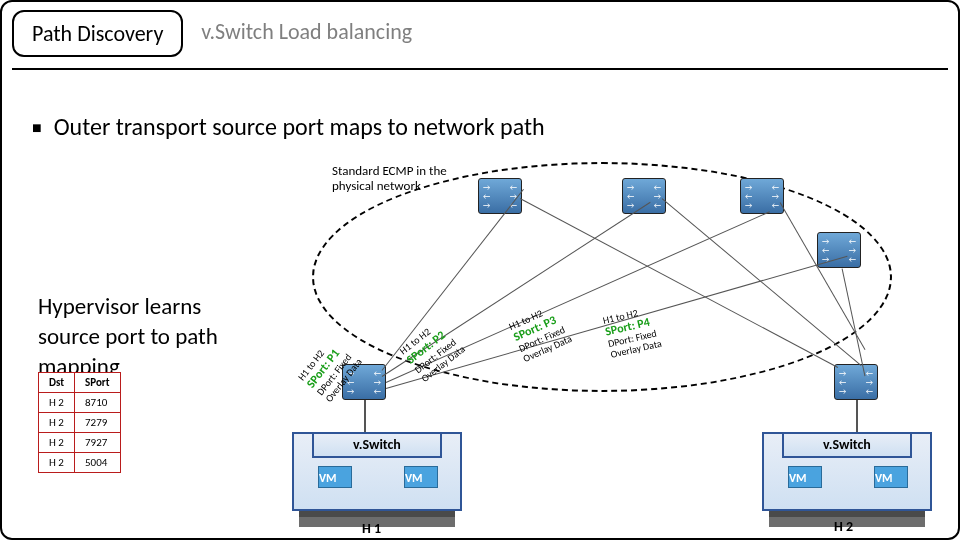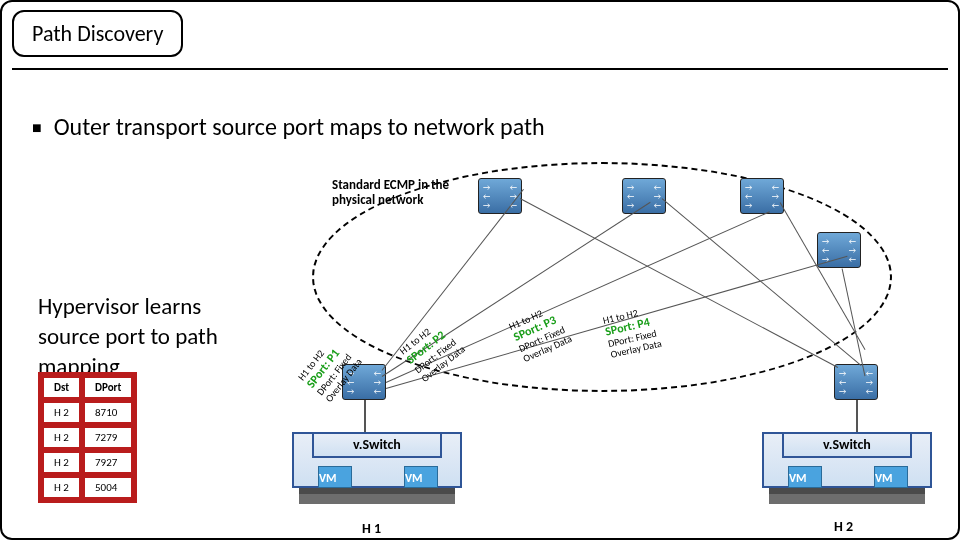--- a/index.html
+++ b/index.html
@@ -5,72 +5,73 @@
   *{box-sizing:border-box;margin:0;padding:0;font-family:Calibri,Arial,sans-serif}
   body{width:960px;height:540px;background:#fff;position:relative;border:2px solid #000;border-radius:12px;overflow:hidden}
   .tabs{display:flex;gap:0;margin:8px 0 0 10px;align-items:flex-start}
   .tab{padding:8px 18px;font-size:22px;font-weight:400;color:#7f7f7f}
   .tab.active{color:#000;border:2px solid #000;border-radius:12px;background:#fff;position:relative;z-index:3}
   .divider{position:absolute;left:10px;right:10px;top:66px;height:2px;background:#000;z-index:1}
   .bullet-row{position:absolute;top:110px;left:30px;font-size:24px;display:flex;gap:12px;align-items:flex-start}
   .bullet-row .sq{font-size:16px;position:relative;top:6px;color:#000}
   .hv-text{position:absolute;left:36px;top:290px;font-size:23px;line-height:1.3;width:190px}
   .map-table{position:absolute;left:36px;top:370px;border-collapse:collapse;font-size:11px}
-  .map-table td,.map-table th{border:6px solid #b91c1c;padding:3px 10px;text-align:left;font-weight:400}
+  .map-table td,.map-table th{border:1px solid #b91c1c;padding:3px 10px;text-align:left;font-weight:400}
   .map-table th{font-weight:700;background:#fff}
-  .ecmp-text{position:absolute;left:330px;top:176px;font-size:13px;font-weight:700;width:140px;line-height:1.15;z-index:5}
+  .ecmp-text{position:absolute;left:330px;top:162px;font-size:13px;font-weight:400;width:140px;line-height:1.15;z-index:5}
   
   .cloud{position:absolute;left:310px;top:160px;width:580px;height:230px;border:2px dashed #000;border-radius:50%}
   
   .switch{position:absolute;width:44px;height:36px;background:linear-gradient(#6fa8d8,#3a6ea5);border:1px solid #222;border-radius:3px;display:flex;flex-direction:column;justify-content:space-around;padding:4px}
   .switch .row{display:flex;justify-content:space-between}
   .switch .arr{color:#fff;font-size:8px;line-height:1}
   .sw1{left:476px;top:176px}
   .sw2{left:620px;top:176px}
   .sw3{left:738px;top:176px}
   .sw4{left:815px;top:230px}
   .sw-bl{left:340px;top:362px}
   .sw-br{left:832px;top:362px}
   
   .link{position:absolute;background:#555;height:1.2px;transform-origin:left center;z-index:0}
   
-  .host{position:absolute;width:170px;height:56px;border:2px solid #2f5597;background:linear-gradient(#e8eef7,#cfe0f2)}
+  .host{position:absolute;width:170px;height:79px;border:2px solid #2f5597;background:linear-gradient(#e8eef7,#cfe0f2)}
   .host .vs{position:absolute;top:-2px;left:18px;right:18px;height:26px;border:2px solid #2f5597;background:linear-gradient(#e8eef7,#cfe0f2);text-align:center;font-size:14px;font-weight:700;line-height:22px}
   .host .srv{position:absolute;bottom:-18px;left:5px;right:5px;height:16px;background:#6d6d6d;border-top:6px solid #4a4a4a}
   .vm{position:absolute;top:32px;width:34px;height:22px;background:#4aa3df;color:#fff;font-size:12px;font-weight:700;text-align:left;line-height:22px;border:1px solid #2a6b99}
   .h1{left:290px;top:430px}
   .h2{left:760px;top:430px}
   .hlabel{position:absolute;font-size:14px;font-weight:700}
   .hl1{left:360px;top:518px}
   .hl2{left:832px;top:516px}
   
   .pkt{position:absolute;font-size:10px;line-height:1.1;transform-origin:left bottom;white-space:nowrap;z-index:4}
   .pkt .sp{color:#1a9e1a;font-weight:700;font-size:12px}
   .pkt span{display:block}
 </style>
 </head>
 <body>
 
 <div class="tabs">
   <div class="tab active">Path Discovery</div>
+  <div class="tab">v.Switch Load balancing</div>
 </div>
 <div class="divider"></div>
 
 <div class="bullet-row">
   <span class="sq">■</span>
   <span>Outer transport source port maps to network path</span>
 </div>
 
 <div class="hv-text">Hypervisor learns source port to path mapping</div>
 
 <table class="map-table">
   <tbody>
       <tr>
     <th>Dst</th>
-    <th>DPort</th>
+    <th>SPort</th>
   </tr>
   <tr>
         <td>H 2</td>
         <td>8710</td>
       </tr>
   <tr>
         <td>H 2</td>
         <td>7279</td>
       </tr>
   <tr>

